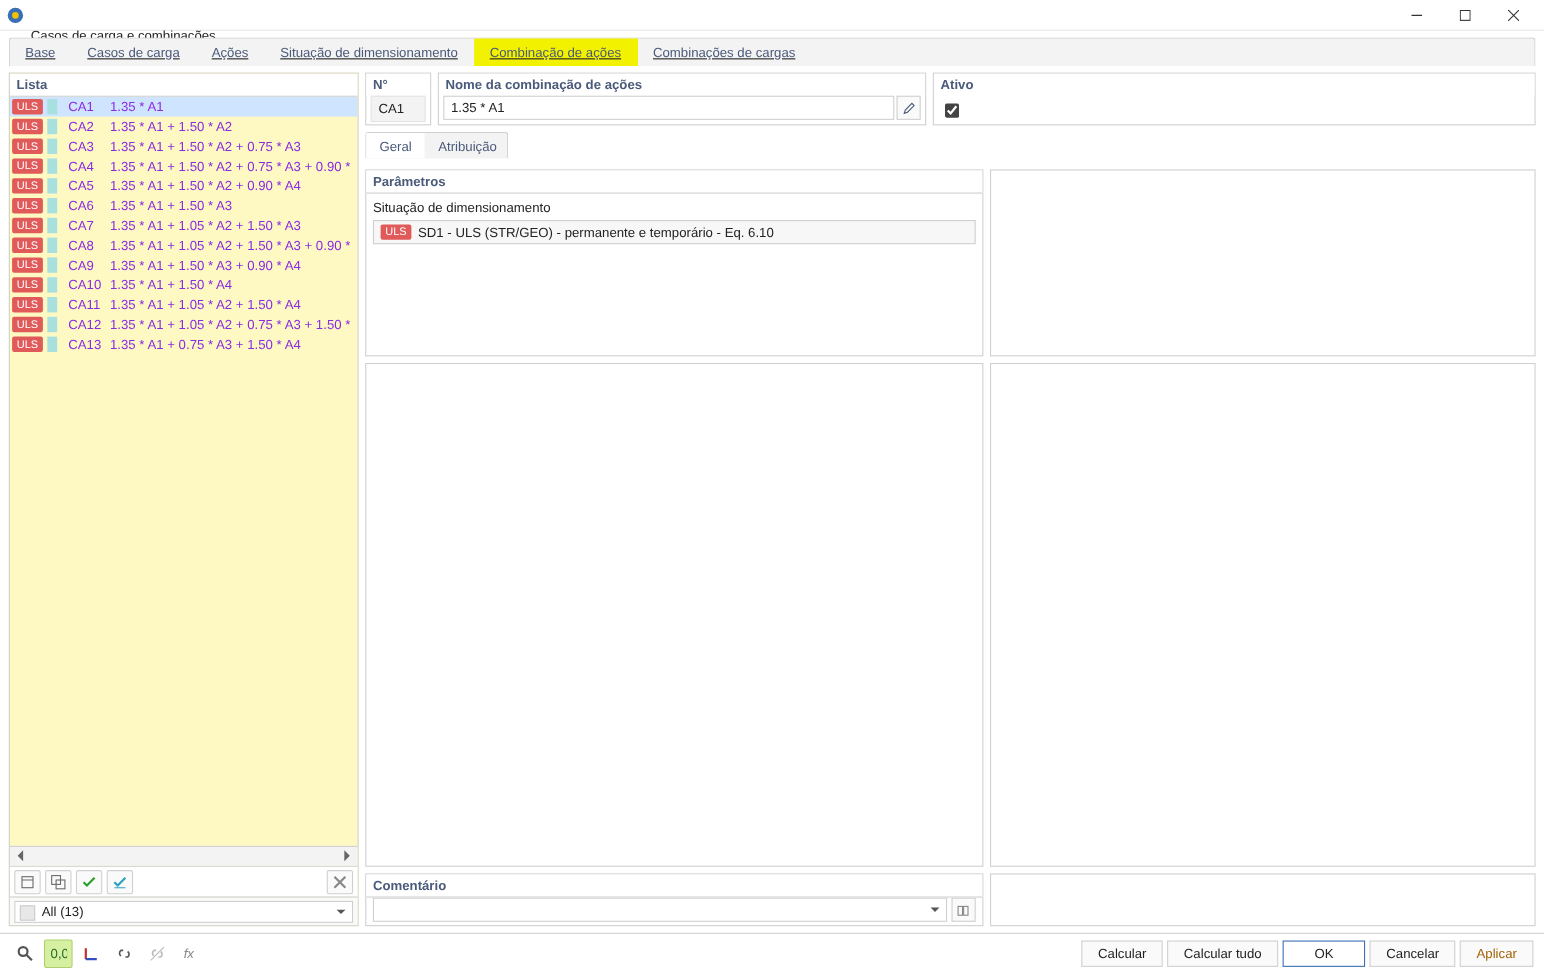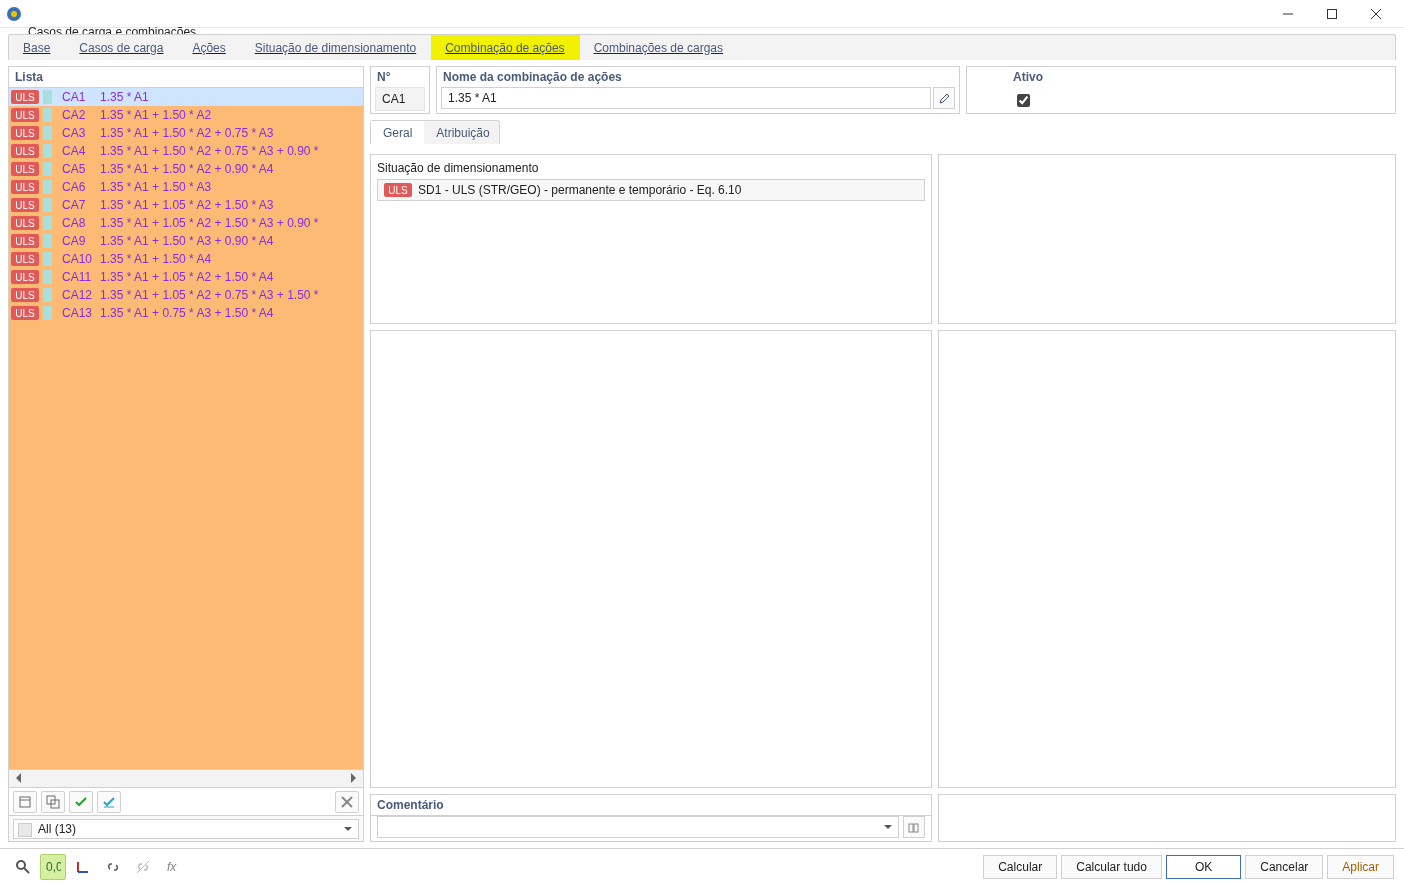--- a/index.html
+++ b/index.html
@@ -30,21 +30,21 @@
   
   .tabstrip{display:flex;align-items:center;height:26px;border-bottom:1px solid var(--border);background:#f3f3f3;margin:6px 8px 0 8px;border:1px solid var(--border);border-bottom:none;border-top-left-radius:3px;border-top-right-radius:3px;text-decoration:underline;}
   .tab{padding:0 14px;height:100%;display:flex;align-items:center;cursor:default;border-right:1px solid transparent;color:#4a5a7a;}
   .tab.active{background:var(--brand-accent);font-weight:normal;color:#4a5a7a;}
 
   
   .content{flex:1;display:flex;gap:6px;padding:6px 8px 6px 8px;min-height:0;}
   .content>.col{display:flex;flex-direction:column;min-height:0;}
 
   
-  .list-panel{width:356px;border:1px solid var(--border);background:#fdba74;display:flex;flex-direction:column;}
+  .list-panel{width:318px;border:1px solid var(--border);background:#fef9c3;display:flex;flex-direction:column;}
   .panel-header{padding:3px 6px;color:var(--header-text);font-weight:600;background:#fff;border-bottom:1px solid var(--border);}
   .list-body{flex:1;overflow:auto;}
   .list-row{display:flex;align-items:center;height:18px;padding-left:2px;gap:4px;white-space:nowrap;}
   .list-row.selected{background:var(--selected-row);}
   .tag{display:inline-flex;align-items:center;justify-content:center;color:#fff;font-size:10px;width:28px;height:14px;border-radius:2px;}
   .tag.red{background:var(--tag-red);}
   .swatch-teal{width:9px;height:14px;background:var(--tag-teal);}
   .ca-id{color:var(--link-purple);width:34px;margin-left:6px;}
   .formula{color:var(--link-purple);}
   .list-scroll-x{height:18px;border-top:1px solid var(--border);background:#f3f3f3;position:relative;}
@@ -62,21 +62,21 @@
   .detail{flex:1;display:flex;flex-direction:column;gap:6px;min-height:0;}
   .row-top{display:flex;gap:6px;height:48px;}
   .small-panel{border:1px solid var(--border);background:#fff;display:flex;flex-direction:column;}
   .small-panel .panel-header{border-bottom:none;}
   .num-panel{width:60px;}
   .num-panel .val{padding:4px 6px;background:#f3f3f3;margin:0 4px 4px 4px;border:1px solid #e4e4e4;}
   .name-panel{flex:1;}
   .name-panel .val-row{display:flex;align-items:center;margin:0 4px 4px 4px;gap:2px;}
   .name-panel input[type=text]{flex:1;height:22px;border:1px solid var(--border);padding:0 6px;background:#fff;}
   .edit-btn{width:22px;height:22px;border:1px solid var(--border);display:flex;align-items:center;justify-content:center;background:#fafafa;}
-  .active-panel{width:430px;padding-left:40px;}
+  .active-panel{width:548px;}
   .active-panel .chk{margin:4px 6px;}
 
   
   .subtabs-wrap{flex:1;display:flex;flex-direction:column;min-height:0;gap:10px;}
   .subtabs{display:flex;height:24px;border:1px solid var(--border);border-bottom:none;background:#f3f3f3;border-top-left-radius:3px;border-top-right-radius:3px;width:130px;}
   .subtab{padding:0 12px;display:flex;align-items:center;color:var(--header-text);cursor:default;}
   .subtab.active{background:#fff;}
   .subcontent{flex:1;display:grid;grid-template-columns:562px 1fr;grid-template-rows:170px 1fr;gap:6px;min-height:0;}
   .panel-box{border:1px solid var(--border);background:#fff;display:flex;flex-direction:column;min-height:0;}
   .params .panel-header{}
@@ -293,20 +293,21 @@
       </div>
     </div>
 
     <div class="subtabs-wrap">
       <div class="subtabs">
         <div class="subtab active">Geral</div>
         <div class="subtab">Atribuição</div>
       </div>
       <div class="subcontent">
         <div class="panel-box params">
+          <div class="panel-header">Parâmetros</div>
           <div class="params-body">
             <div class="sd-label">Situação de dimensionamento</div>
             <div class="sd-row">
               <span class="tag red">ULS</span>
               <span>SD1 - ULS (STR/GEO) - permanente e temporário - Eq. 6.10</span>
             </div>
           </div>
         </div>
         <div class="panel-box"></div>
         <div class="panel-box"></div>

